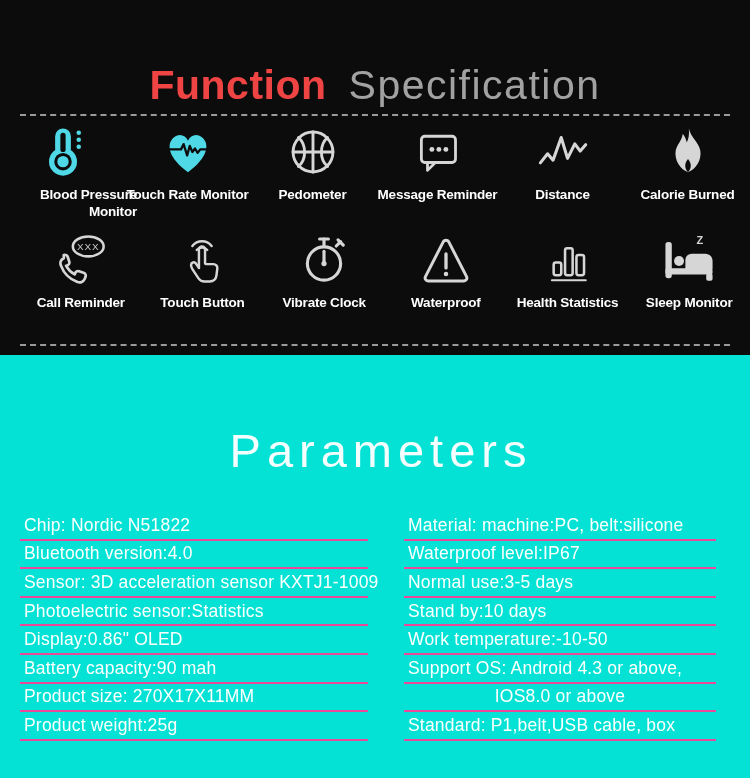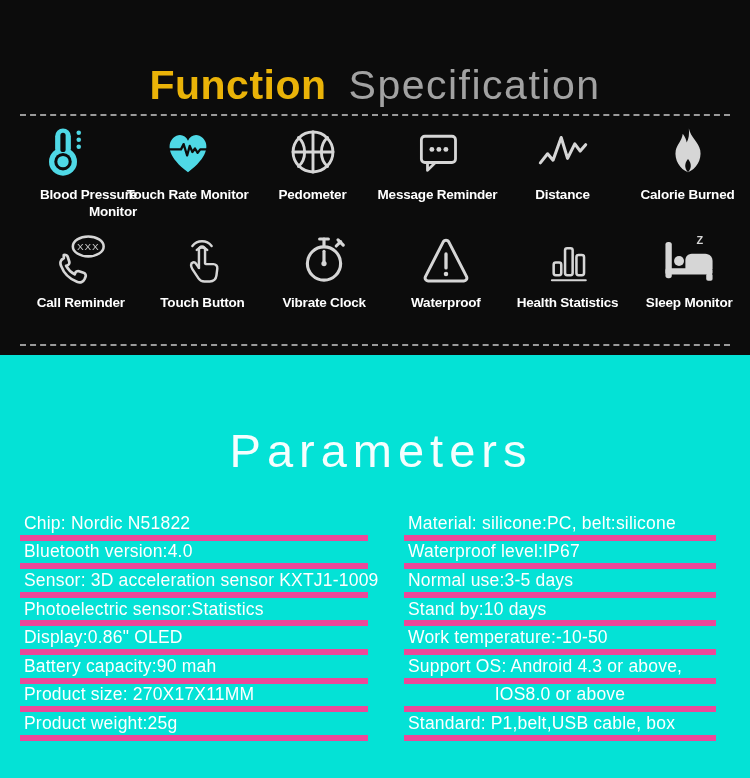--- a/index.html
+++ b/index.html
@@ -15,21 +15,21 @@
   .function-section{
     position:relative;
     width:750px;height:355px;
     background:#0c0c0c;
   }
   .fn-title{
     position:absolute;top:34px;left:0;width:100%;
     text-align:center;font-size:41px;line-height:48px;
     white-space:nowrap;
   }
-  .fn-title .bold{font-weight:700;color:#eab308;letter-spacing:0.5px;}
+  .fn-title .bold{font-weight:700;color:#ef4444;letter-spacing:0.5px;}
   .fn-title .light{font-weight:400;color:#a2a2a2;letter-spacing:1.5px;margin-left:22px;}
 
   .dash{
     position:absolute;left:20px;right:20px;height:0;
     border-top:2px dashed #9a9a9a;
   }
   .dash.top{top:114px;}
   .dash.bottom{top:344px;}
 
   .features-row{
@@ -68,21 +68,21 @@
   }
   .spec-col{
     position:absolute;top:157px;
     list-style:none;margin:0;padding:0;
   }
   .spec-col.left{left:20px;width:348px;}
   .spec-col.right{left:404px;width:312px;}
   .spec-col li{
     box-sizing:border-box;
     height:28.6px;
-    border-bottom:6px solid #ec4899;
+    border-bottom:2px solid #ec4899;
     display:flex;align-items:center;
     padding-left:4px;
     font-size:17.5px;color:#ffffff;
     white-space:nowrap;letter-spacing:0.2px;
   }
   .spec-col li.centered{justify-content:center;padding-left:0;}
 
   svg{display:block;}
   .icon-stroke{stroke:#d6d6d6;fill:none;stroke-linecap:round;stroke-linejoin:round;}
   .icon-fill{fill:#d6d6d6;}
@@ -278,21 +278,21 @@
       <li>Bluetooth version:4.0</li>
       <li>Sensor: 3D acceleration sensor KXTJ1-1009</li>
       <li>Photoelectric sensor:Statistics</li>
       <li>Display:0.86" OLED</li>
       <li>Battery capacity:90 mah</li>
       <li>Product size: 270X17X11MM</li>
       <li>Product weight:25g</li>
     </ul>
 
     <ul class="spec-col right">
-      <li>Material: silicone:PC, belt:silicone</li>
+      <li>Material: machine:PC, belt:silicone</li>
       <li>Waterproof level:IP67</li>
       <li>Normal use:3-5 days</li>
       <li>Stand by:10 days</li>
       <li>Work temperature:-10-50</li>
       <li>Support OS: Android 4.3 or above,</li>
       <li class="centered">IOS8.0 or above</li>
       <li>Standard: P1,belt,USB cable, box</li>
     </ul>
 
   </section>

